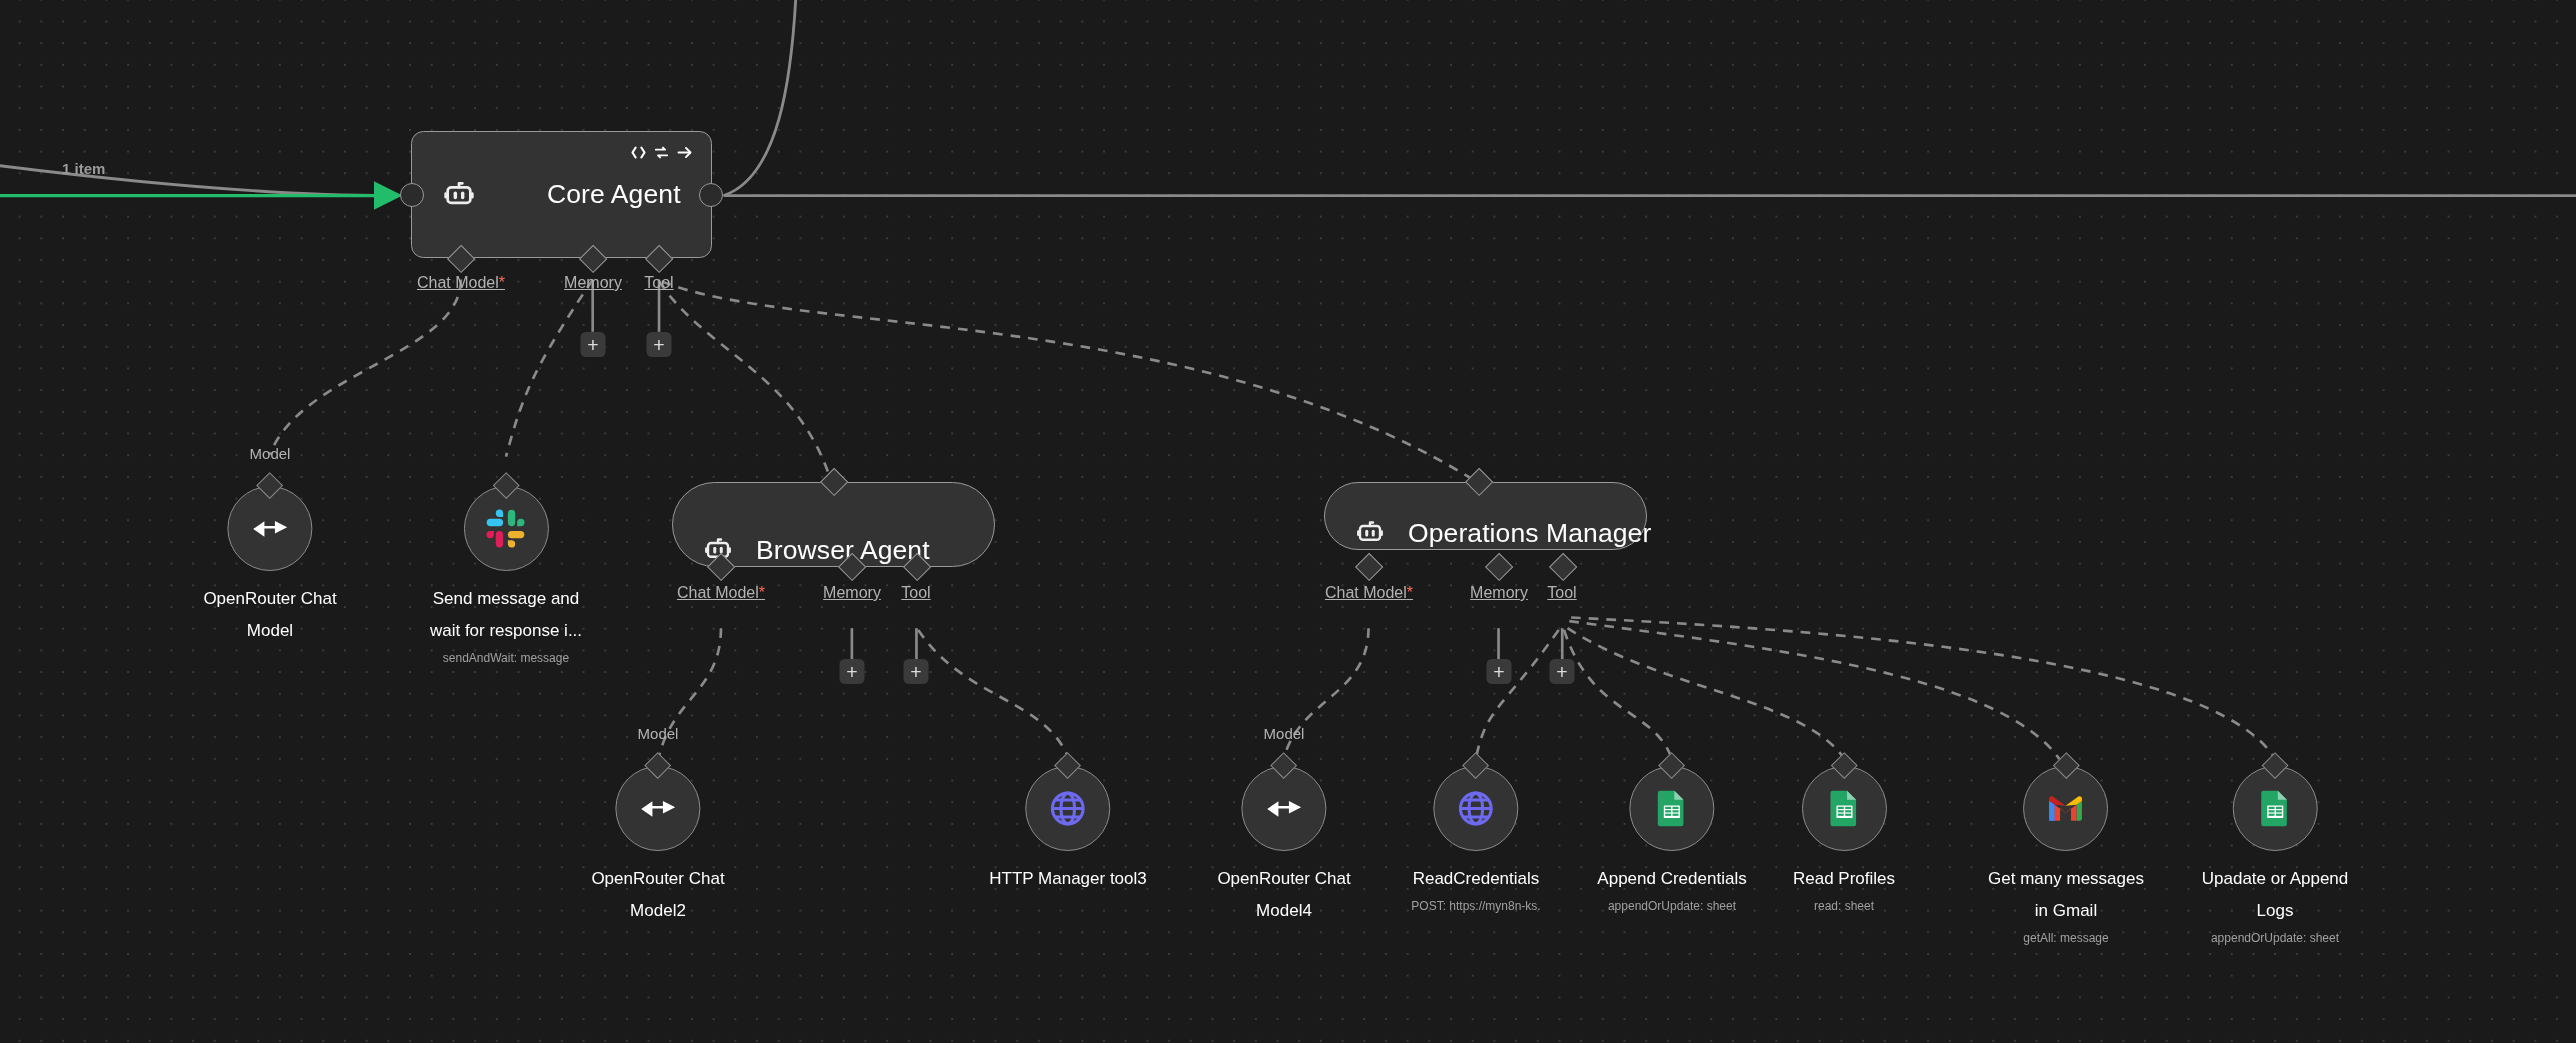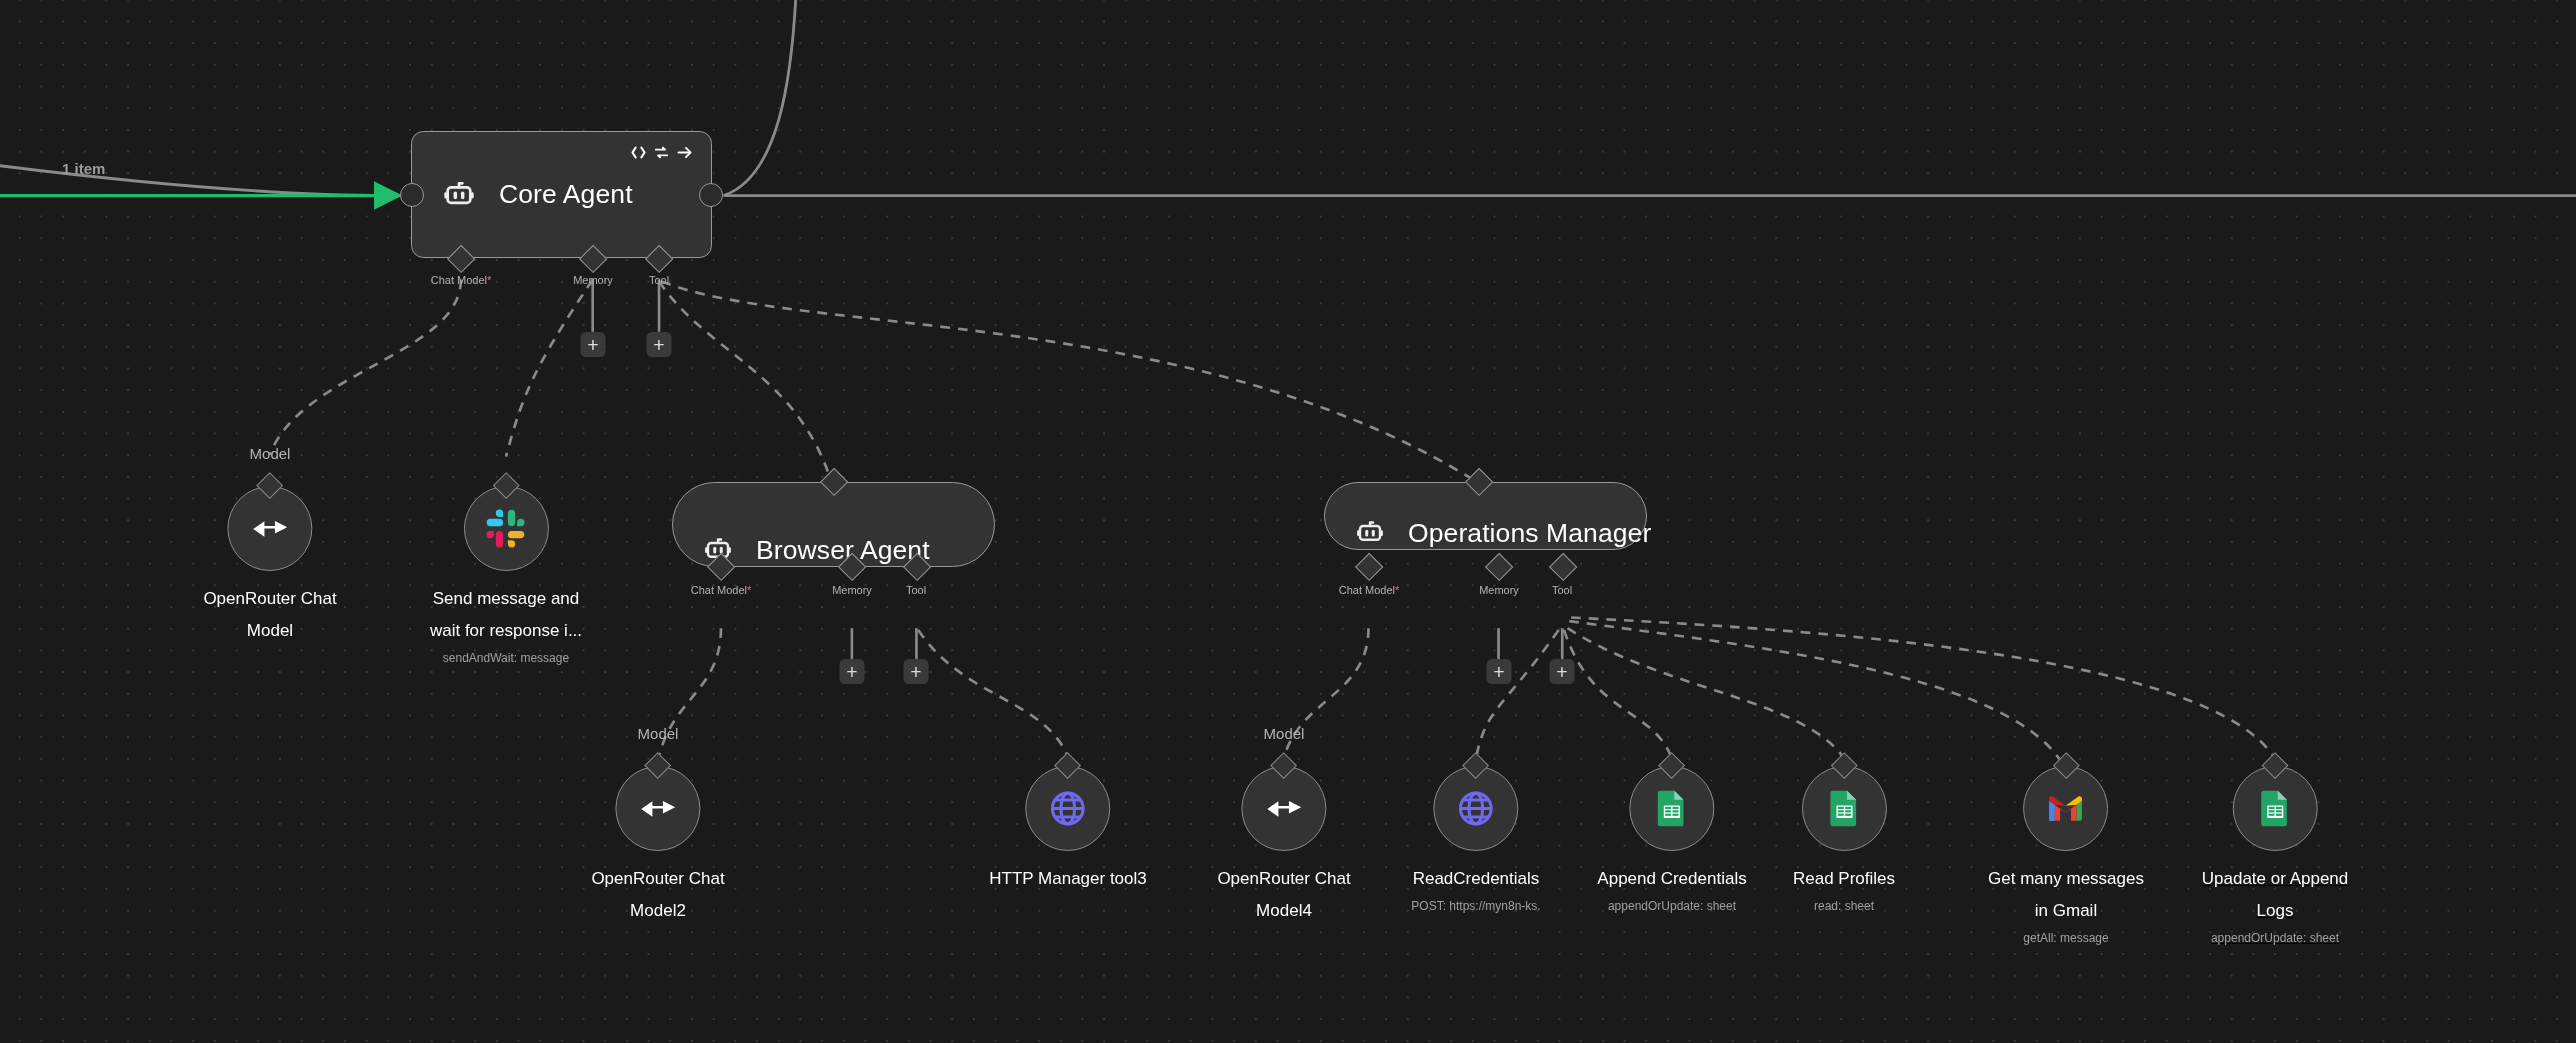--- a/index.html
+++ b/index.html
@@ -46,22 +46,23 @@
   .io-dot.in{ left:-12.4px; }
   .io-dot.out{ right:-12.4px; }
 
   
   .diamond{
     position:absolute; width:20.3px; height:20.3px;
     background:#333333; border:1.3px solid #9a9a9a;
     transform:rotate(45deg);
   }
   .port-label{
-    position:absolute; font-size:11px; color:#b3b3b3; white-space:nowrap;
+    position:absolute; font-size:16px; color:#b3b3b3; white-space:nowrap;
     transform:translateX(-50%);
+    text-decoration:underline;
   }
   .port-label .req{ color:#ff6d5a; }
 
   
   .plus-btn{
     position:absolute; width:25px; height:25px; border-radius:5.3px;
     background:#3a3a3a; color:#dcdcdc; font-size:19.5px; line-height:22px;
     text-align:center; transform:translateX(-50%);
     border:none; font-family:"Liberation Sans",sans-serif;
   }
@@ -142,21 +143,21 @@
 
     <path d="M 1762,712 C 1700,800 1680,800 1669,855" stroke="#8a8a8a" stroke-width="3" stroke-dasharray="11 9" fill="none"></path>
     <path d="M 1768,712 C 1800,810 1870,800 1890,858" stroke="#8a8a8a" stroke-width="3" stroke-dasharray="11 9" fill="none"></path>
     <path d="M 1772,710 C 1880,780 2040,790 2085,858" stroke="#8a8a8a" stroke-width="3" stroke-dasharray="11 9" fill="none"></path>
     <path d="M 1774,702 C 1980,730 2260,760 2328,858" stroke="#8a8a8a" stroke-width="3" stroke-dasharray="11 9" fill="none"></path>
     <path d="M 1776,698 C 2060,712 2500,740 2572,858" stroke="#8a8a8a" stroke-width="3" stroke-dasharray="11 9" fill="none"></path>
   </svg>
 
   <div class="edge-label" style="left:62px; top:160px;font-weight:bold;">1 item</div>
 
-  <div class="agent rounded-lg" style="left:411px; top:131px; width:301px; height:127px;">
+  <div class="agent rounded-lg" style="left:411px; top:131px; width:301px; height:127px;gap:48px;">
     <span class="io-dot in"></span>
     <span class="io-dot out"></span>
 
     <span class="bot-icon">
       <svg width="34" height="34" viewBox="0 0 24 24" fill="none" stroke="#eeeeee" stroke-width="1.9" stroke-linecap="round" stroke-linejoin="round">
         <rect x="4" y="8" width="16" height="11" rx="2.5"></rect>
         <path d="M12 8V5.2M12 5.2h2.4"></path>
         <path d="M2.6 12.4v2.6M21.4 12.4v2.6"></path>
         <line x1="9.4" y1="12.1" x2="9.4" y2="15.2" stroke-width="2.4"></line>
         <line x1="14.6" y1="12.1" x2="14.6" y2="15.2" stroke-width="2.4"></line>
@@ -383,21 +384,21 @@
         <path d="M21.6 7.6l-3.2 2.2v9.4h1.9a1.3 1.3 0 0 0 1.3-1.3z" fill="#34A853"></path>
         <path d="M21.6 7.6V6.1c0-1.1-1.2-1.7-2.1-1.1L12 10.4l6.4-.6z" fill="#FBBC04"></path>
         <path d="M5.6 9.8V19.2h3.2v-7.3l3.2 2.4 3.2-2.4v7.3h3.2V9.8L12 14.5z" fill="#EA4335"></path>
       </svg>
     </div>
     <div class="clabel">Get many messages
 in Gmail</div>
     <div class="csub">getAll: message</div>
   </div>
 
-  <div class="cnode" style="left:2275px; top:766px;text-decoration:underline;">
+  <div class="cnode" style="left:2275px; top:766px;">
     <div class="circle">
       <span class="cdiamond"></span>
       <svg width="41" height="41" viewBox="0 0 24 24">
         <path d="M5.2 1.6h8.3l5.3 5.3v14.1a1.4 1.4 0 0 1-1.4 1.4H5.2a1.4 1.4 0 0 1-1.4-1.4V3a1.4 1.4 0 0 1 1.4-1.4z" fill="#23A566"></path>
         <path d="M13.5 1.6l5.3 5.3h-5.3V1.6z" fill="#8ED1B1"></path>
         <rect x="7.3" y="10.2" width="9.4" height="7.4" rx="0.4" fill="#ffffff"></rect>
         <g fill="#23A566">
           <rect x="8.1" y="11" width="3.5" height="1.3"></rect>
           <rect x="12.4" y="11" width="3.5" height="1.3"></rect>
           <rect x="8.1" y="13" width="3.5" height="1.3"></rect>

